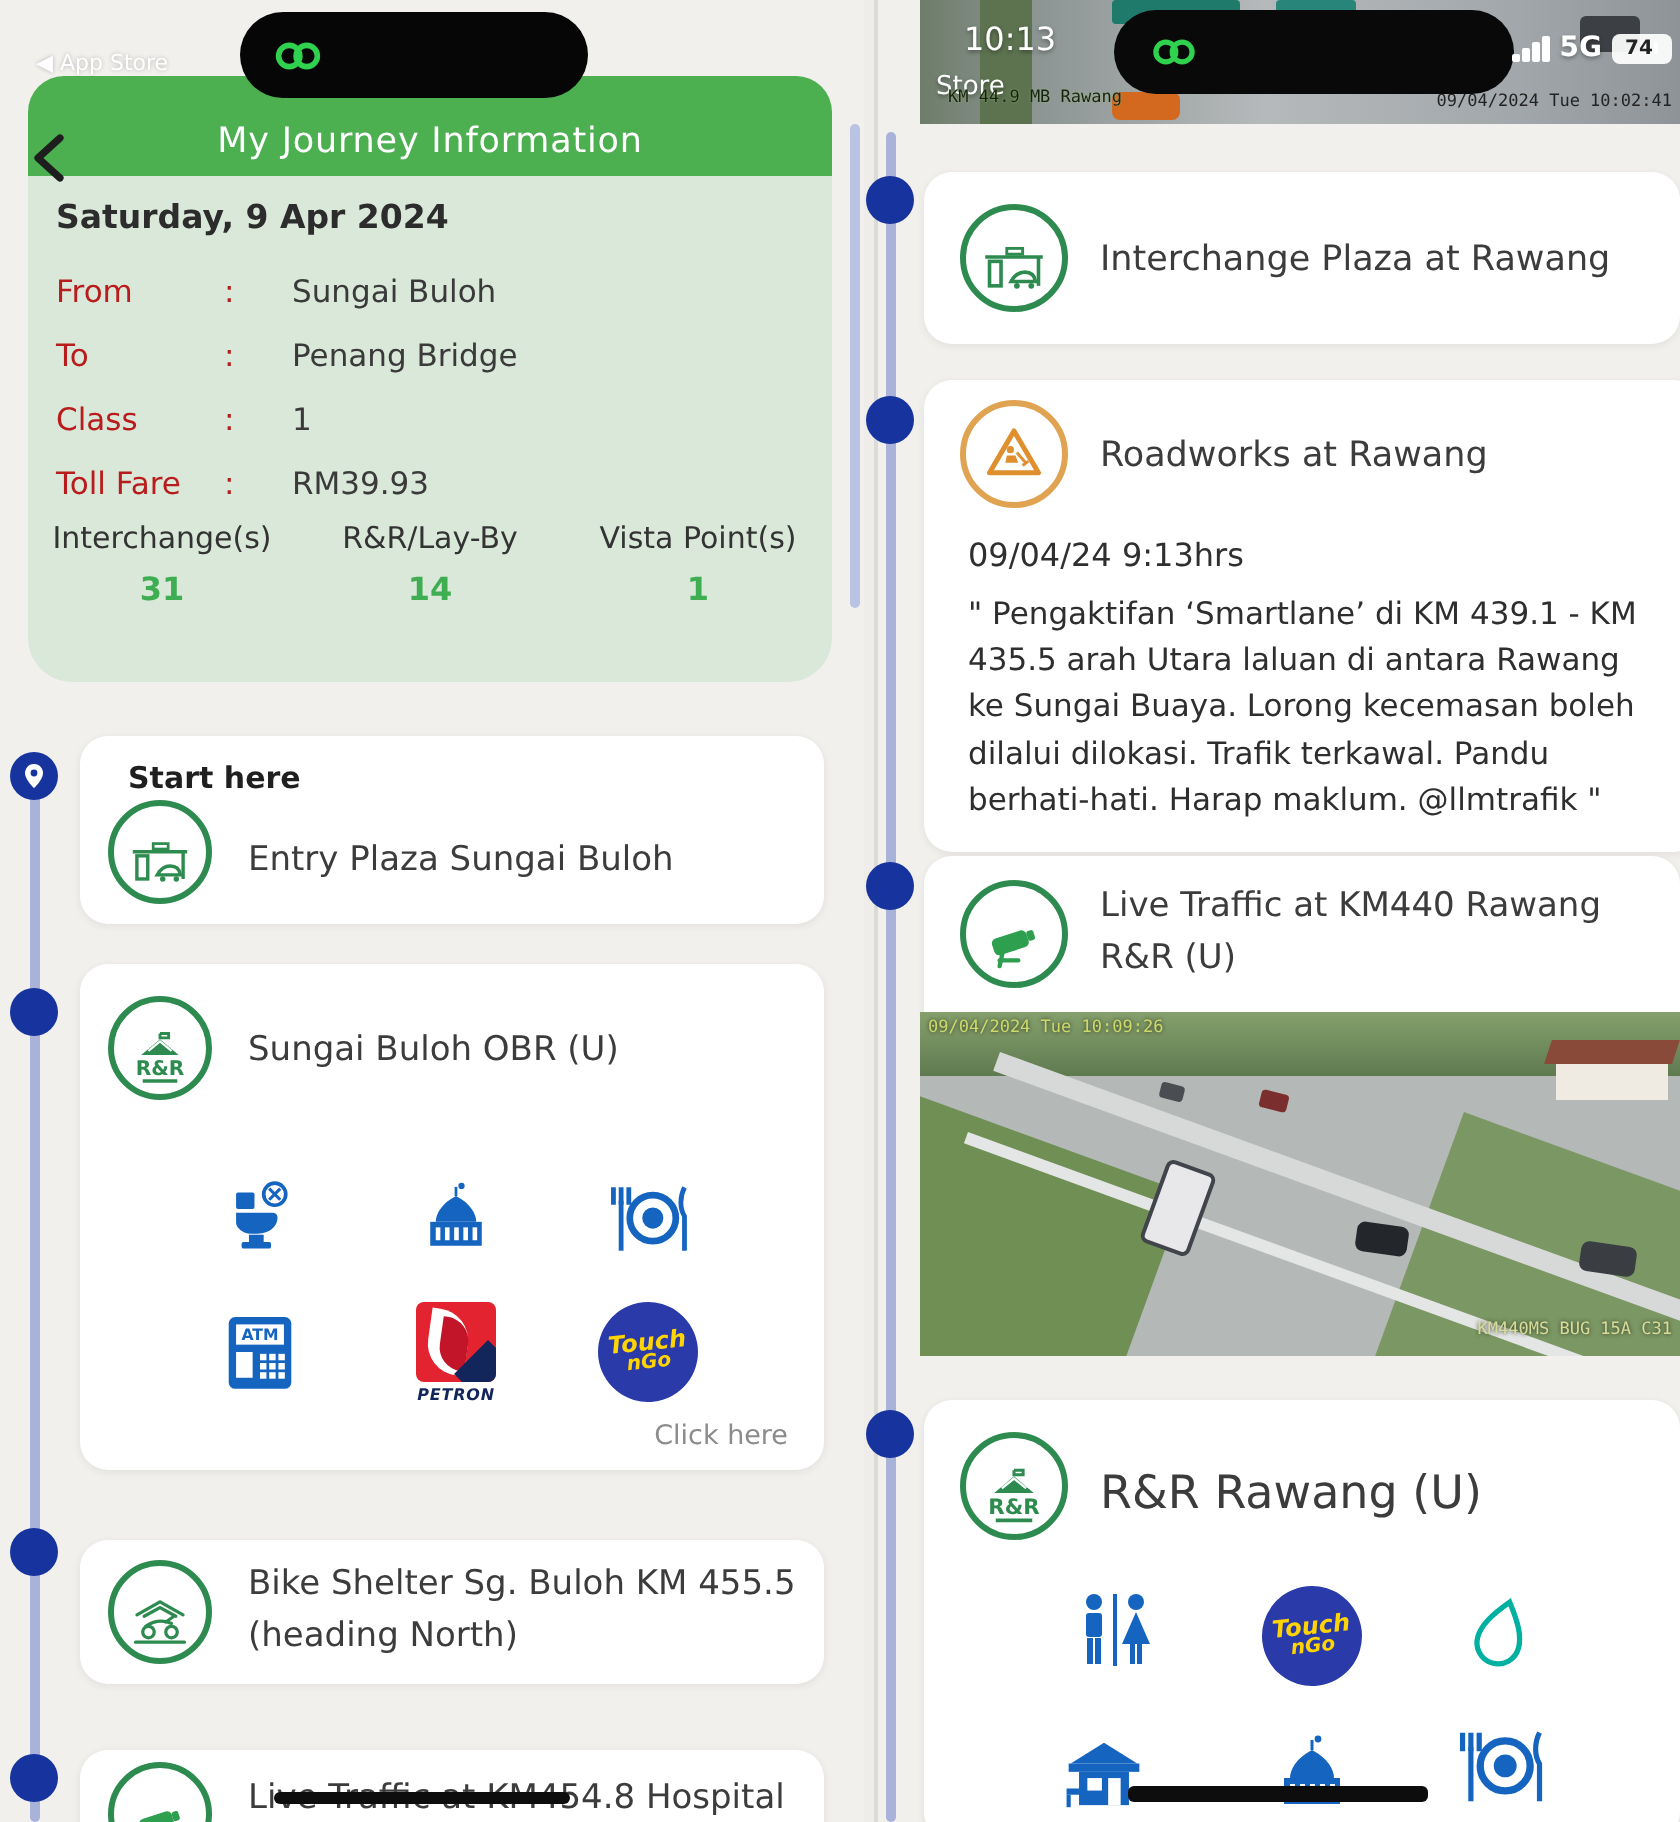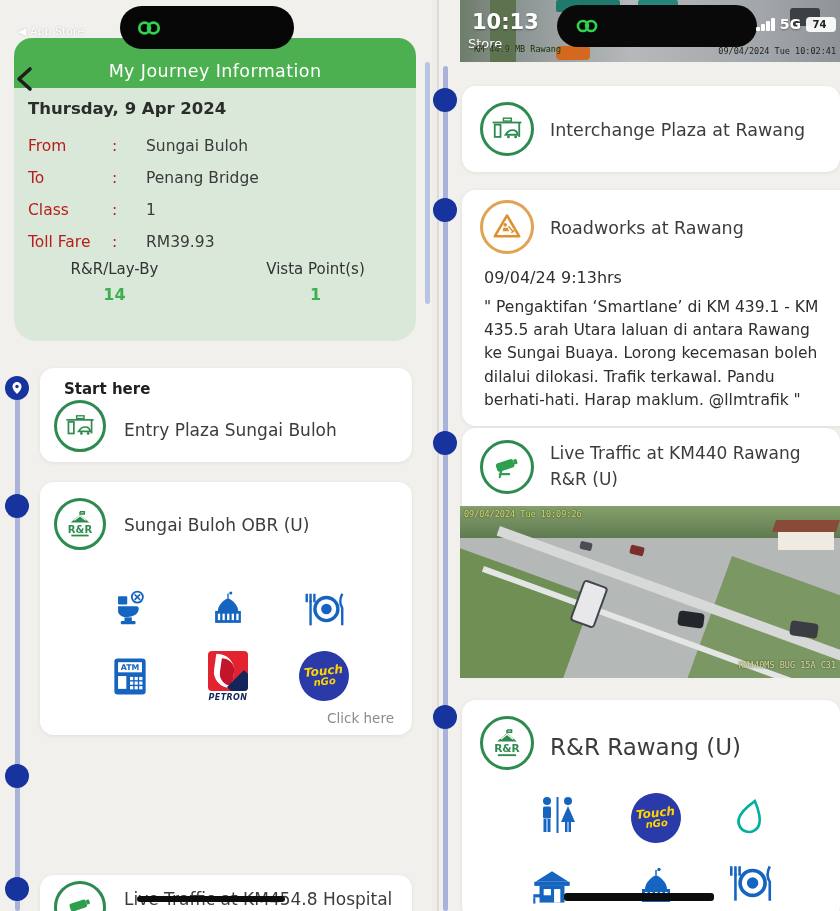--- a/index.html
+++ b/index.html
@@ -2,21 +2,21 @@
 <html><head>
 <meta charset="utf-8">
 <style>
   html,body{margin:0;padding:0;background:#e9e7e4;}
   #screen{position:relative;width:840px;height:911px;overflow:hidden;
     font-family:"DejaVu Sans","Liberation Sans",sans-serif;background:#efedea;}
   .abs{position:absolute;}
   .card{position:absolute;background:#fff;border-radius:14px;
     box-shadow:0 1px 4px rgba(0,0,0,0.07);}
   .ring{border:3px solid #2e8b4f;border-radius:50%;background:#fff;
-    display:flex;align-items:center;justify-content:center;box-sizing:border-box;}
+    display:flex;align-items:flex-end;justify-content:center;box-sizing:border-box;}
   .dot{position:absolute;width:24px;height:24px;border-radius:50%;background:#16339e;
     display:flex;align-items:center;justify-content:center;z-index:3;}
   .tl-line{position:absolute;width:5px;background:#a9b3da;border-radius:3px;z-index:1;}
   .title-text{color:#3c3c3c;font-size:17px;}
   .muted{color:#b91c1c;}
   .scrub{position:absolute;background:#0d0d0d;border-radius:3px;z-index:9;}
   
   #l-col{position:absolute;left:0;top:0;width:432px;height:911px;background:#f2f0ed;}
   #l-header{position:absolute;left:14px;top:38px;width:402px;height:50px;background:#4caf50;
     border-radius:18px 18px 0 0;text-align:center;color:#fff;font-size:17.5px;
@@ -47,21 +47,21 @@
   .petron-tile .sw{position:absolute;left:6px;top:4px;width:20px;height:32px;background:#fff;
     border-radius:0 16px 0 16px;transform:rotate(8deg);}
   .petron-tile .sw2{position:absolute;left:12px;top:8px;width:14px;height:26px;background:#c3152a;
     border-radius:0 12px 0 12px;transform:rotate(8deg);}
   .petron-tile .tri{position:absolute;right:-8px;bottom:-8px;width:24px;height:24px;background:#13265c;transform:rotate(45deg);}
   .petron-word{font-size:8px;font-weight:700;color:#13265c;letter-spacing:.4px;margin-top:2px;}
   
   #r-col{position:absolute;left:437px;top:0;width:403px;height:911px;background:#f2f0ed;border-left:2px solid #dddbd8;}
   #r-strip{position:absolute;left:21px;top:0;width:382px;height:62px;overflow:hidden;
     background:linear-gradient(90deg,#6e7d6a 0%,#8d9694 16%,#b6b9bb 45%,#a2a7ab 78%,#8e9397 100%);}
-  #r-time{position:absolute;left:12px;top:10px;color:#fff;font-size:21px;font-weight:700;text-shadow:0 1px 2px rgba(0,0,0,.4);}
+  #r-time{position:absolute;left:22px;top:10px;color:#fff;font-size:16px;font-weight:400;text-shadow:0 1px 2px rgba(0,0,0,.4);}
   #r-store{position:absolute;left:8px;top:36px;color:#fff;font-size:13px;text-shadow:0 1px 2px rgba(0,0,0,.4);}
   #r-island{position:absolute;left:97px;top:5px;width:200px;height:42px;background:#090909;border-radius:22px;
     display:flex;align-items:center;padding-left:16px;box-sizing:border-box;z-index:4;}
   #r-status{position:absolute;right:6px;top:16px;display:flex;align-items:center;gap:5px;z-index:4;}
   .bars{display:flex;align-items:flex-end;gap:1.5px;}
   .bars i{display:block;width:3.5px;background:#fff;border-radius:1px;}
   #r-5g{color:#fff;font-size:14px;font-weight:600;text-shadow:0 1px 2px rgba(0,0,0,.35);}
   #r-batt{width:30px;height:15px;background:rgba(255,255,255,.92);border-radius:4px;color:#222;
     font-size:10px;font-weight:700;display:flex;align-items:center;justify-content:center;}
   #r-batt:after{content:"";width:2px;height:6px;background:rgba(255,255,255,.8);margin-left:1px;border-radius:1px;}
@@ -92,21 +92,21 @@
       <span>◀ </span><span>App Store</span>
     </div>
 
     <div id="l-back">
       <svg width="22" height="26" viewBox="0 0 22 26">
         <polyline points="16,3 5,13 16,23" fill="none" stroke="#1e1e1e" stroke-width="3.6" stroke-linecap="round" stroke-linejoin="round"></polyline>
       </svg>
     </div>
 
     <div id="l-panel">
-      <div id="l-date">Thursday, 9 Apr 2024</div>
+      <div id="l-date">Saturday, 9 Apr 2024</div>
       <div id="l-rows">
         <div class="j-row">
           <span class="muted">From</span>
           <span class="muted">:</span>
           <span class="j-val">Sungai Buloh</span>
         </div>
         <div class="j-row">
           <span class="muted">To</span>
           <span class="muted">:</span>
           <span class="j-val">Penang Bridge</span>
@@ -116,20 +116,24 @@
           <span class="muted">:</span>
           <span class="j-val">1</span>
         </div>
         <div class="j-row">
           <span class="muted">Toll Fare</span>
           <span class="muted">:</span>
           <span class="j-val">RM39.93</span>
         </div>
       </div>
       <div id="l-stats">
+        <div class="stat">
+          <div class="s-label">Interchange(s)</div>
+          <div class="s-val">31</div>
+        </div>
         <div class="stat">
           <div class="s-label">R&amp;R/Lay-By</div>
           <div class="s-val">14</div>
         </div>
         <div class="stat">
           <div class="s-label">Vista Point(s)</div>
           <div class="s-val">1</div>
         </div>
       </div>
     </div>
@@ -242,20 +246,39 @@
       <div class="amen" style="left:258px;top:168px;">
         <div class="tng">
           <span class="t1">Touch</span>
           <span class="t2">nGo</span>
         </div>
       </div>
 
       <div class="abs" style="right:18px;top:228px;font-size:13.5px;color:#8c8c8c;">Click here</div>
     </div>
 
+    <div class="card" style="left:40px;top:770px;width:372px;height:72px;">
+      <div class="ring abs" style="left:14px;top:10px;width:52px;height:52px;">
+        <svg width="36" height="36" viewBox="0 0 100 100">
+          <g stroke="#2e8b4f" stroke-width="4.5" fill="none" stroke-linecap="round">
+            <path d="M18 40 L50 22 L82 40"></path>
+              <path d="M28 42 L50 30 L72 42"></path>
+            <circle cx="34" cy="64" r="8"></circle>
+              <circle cx="66" cy="64" r="8"></circle>
+            <path d="M30 56 q18 -12 36 -4"></path>
+              <path d="M58 50 l10 -7"></path>
+            <path d="M16 78 H84"></path>
+          </g>
+        </svg>
+      </div>
+      <div class="two-line abs" style="left:84px;top:9px;">
+        <div>Bike Shelter Sg. Buloh KM 455.5</div>
+        <div>(heading North)</div>
+      </div>
+    </div>
 
     <div class="card" style="left:40px;top:875px;width:372px;height:70px;">
       <div class="ring abs" style="left:14px;top:6px;width:52px;height:52px;">
         <svg width="34" height="34" viewBox="0 0 100 100">
           <g transform="rotate(-18 50 45)">
             <rect x="20" y="32" width="50" height="24" rx="7" fill="#2e9e4f"></rect>
             <rect x="70" y="36" width="10" height="14" rx="3" fill="#2e9e4f"></rect>
           </g>
           <path d="M34 60 L30 78 M30 70 H56" stroke="#2e9e4f" stroke-width="6" stroke-linecap="round" fill="none"></path>
         </svg>

